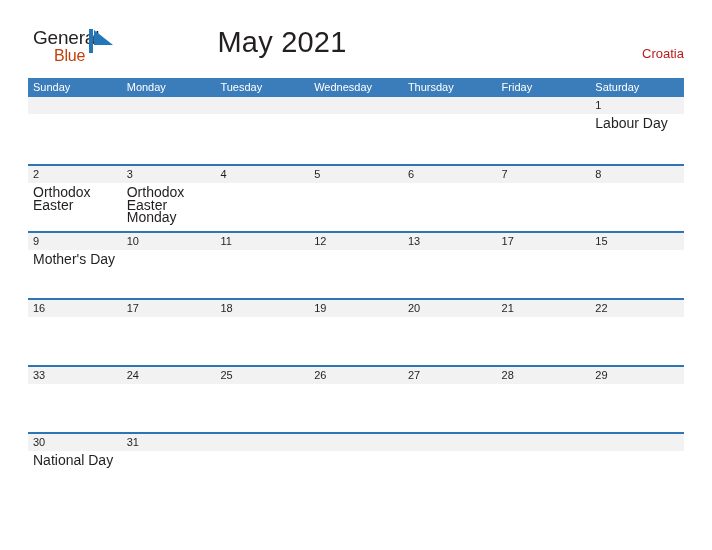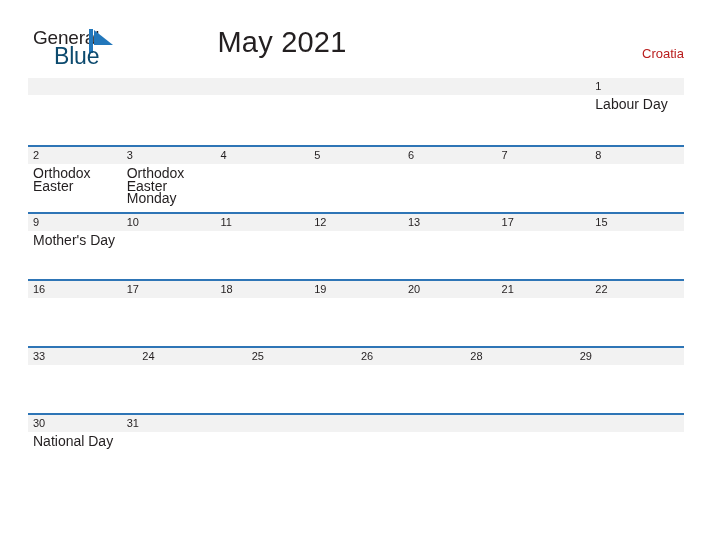--- a/index.html
+++ b/index.html
@@ -44,23 +44,23 @@
     font-size: 19px;
     letter-spacing: -0.2px;
     color: #231f20;
     line-height: 20px;
     white-space: nowrap;
   }
   .logo-blue {
     position: absolute;
     left: 21px;
     top: 18px;
-    font-size: 23px;
+    font-size: 16px;
     letter-spacing: -0.2px;
-    color: #0c4a6e;
+    color: #c2410c;
     line-height: 20px;
     white-space: nowrap;
   }
   .logo-mark {
     position: absolute;
     left: 56px;
     top: 1px;
     width: 25px;
     height: 24px;
   }
@@ -177,20 +177,29 @@
       <span class="logo-blue">Blue</span>
     </div>
 
     <div class="cal-title">May 2021</div>
 
     <div class="locale">Croatia</div>
 
   </div>
 
   <div class="calendar">
+    <div class="dow-row">
+        <div class="dow-cell">Sunday</div>
+        <div class="dow-cell">Monday</div>
+        <div class="dow-cell">Tuesday</div>
+        <div class="dow-cell">Wednesday</div>
+        <div class="dow-cell">Thursday</div>
+        <div class="dow-cell">Friday</div>
+        <div class="dow-cell">Saturday</div>
+      </div>
     <div class="weeks">
         <div class="week-row">
           <div class="week-band"></div>
           <div class="week-cells">
             <div class="day-cell empty">
               <div class="day-num"></div>
             </div>
             <div class="day-cell empty">
               <div class="day-num"></div>
             </div>
@@ -308,20 +317,23 @@
               <div class="day-num">33</div>
             </div>
             <div class="day-cell">
               <div class="day-num">24</div>
             </div>
             <div class="day-cell">
               <div class="day-num">25</div>
             </div>
             <div class="day-cell">
               <div class="day-num">26</div>
+            </div>
+            <div class="day-cell">
+              <div class="day-num">27</div>
             </div>
             <div class="day-cell">
               <div class="day-num">28</div>
             </div>
             <div class="day-cell">
               <div class="day-num">29</div>
             </div>
           </div>
         </div>
         <div class="week-row">

